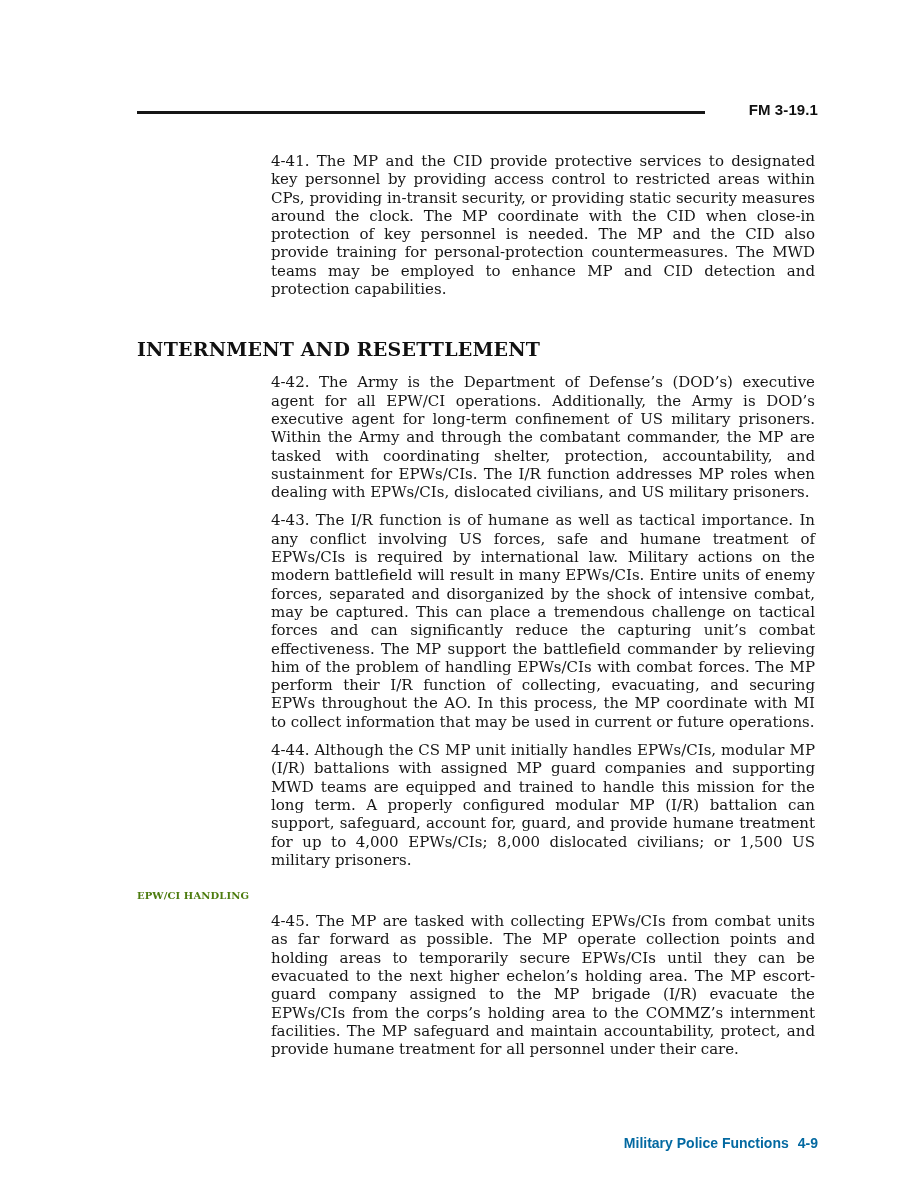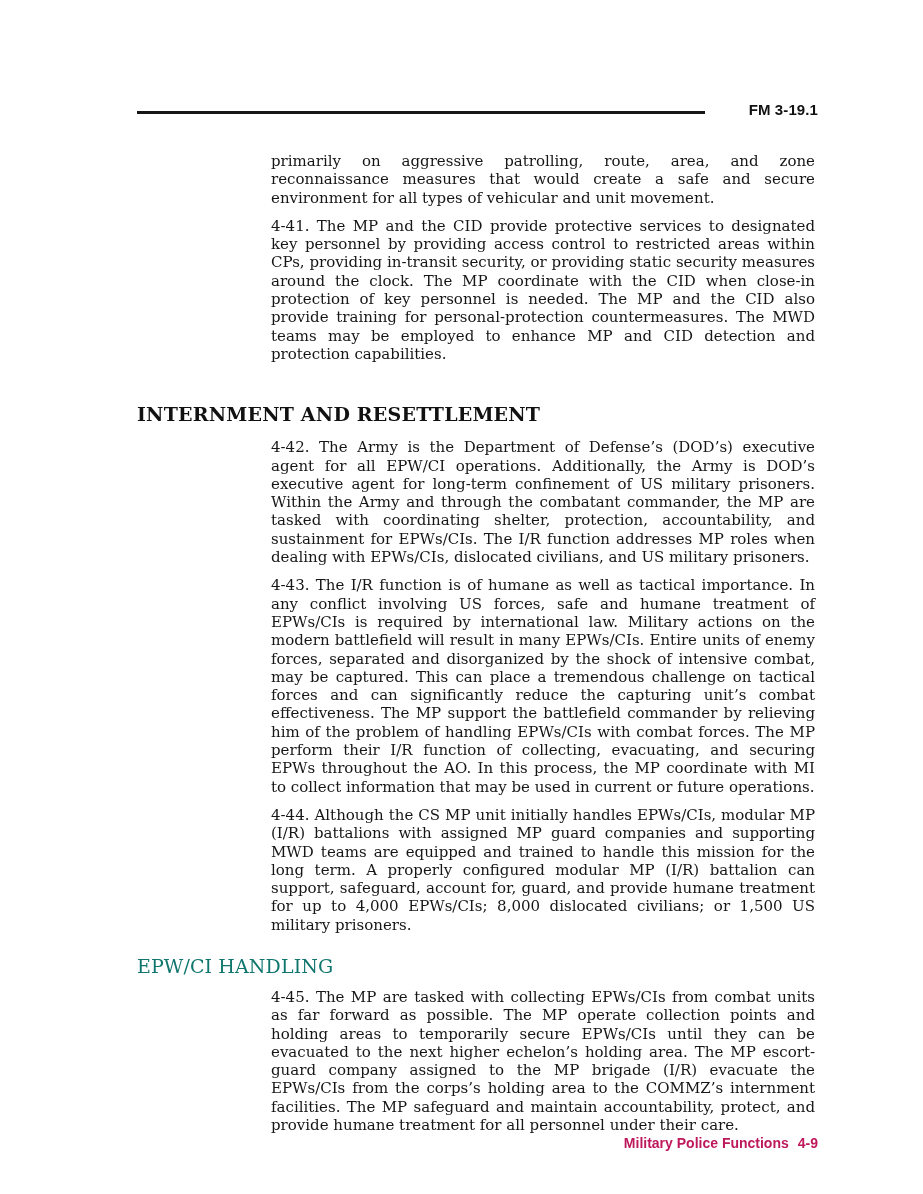--- a/index.html
+++ b/index.html
@@ -56,54 +56,53 @@
   }
   .doc-main h1.sec-heading {
     margin: 40px 0 13px 0;
     font-size: 19px;
     font-weight: bold;
     letter-spacing: 0.2px;
     color: #111111;
   }
   .doc-main h2.sub-heading {
     margin: 21px 0 11px 0;
-    font-size: 19px;
-    font-weight: normal;
+    font-size: 10px;
+    font-weight: bold;
     letter-spacing: 0.1px;
-    color: #0f766e;
+    color: #4d7c0f;
   }
 
   
   .page-footer {
     position: absolute;
     top: 1135px;
     right: 105px;
     font-family: "Liberation Sans", sans-serif;
     font-weight: bold;
     font-size: 14px;
-    color: #be185d;
+    color: #0369a1;
     white-space: nowrap;
   }
   .page-footer .footer-page {
     margin-left: 9px;
   }
 </style>
 </head>
 <body>
 
 <div class="page">
 
   <div class="page-header">
     <div class="rule"></div>
     <div class="doc-number">FM 3-19.1</div>
   </div>
 
   <div class="doc-main">
 
-    <p class="body-text">primarily on aggressive patrolling, route, area, and zone reconnaissance measures that would create a safe and secure environment for all types of vehicular and unit movement.</p>
 
     <p class="body-text">4-41. The MP and the CID provide protective services to designated key personnel by providing access control to restricted areas within CPs, providing in-transit security, or providing static security measures around the clock. The MP coordinate with the CID when close-in protection of key personnel is needed. The MP and the CID also provide training for personal-protection countermeasures. The MWD teams may be employed to enhance MP and CID detection and protection capabilities.</p>
 
     <h1 class="sec-heading">INTERNMENT AND RESETTLEMENT</h1>
 
     <p class="body-text">4-42. The Army is the Department of Defense’s (DOD’s) executive agent for all EPW/CI operations. Additionally, the Army is DOD’s executive agent for long-term confinement of US military prisoners. Within the Army and through the combatant commander, the MP are tasked with coordinating shelter, protection, accountability, and sustainment for EPWs/CIs. The I/R function addresses MP roles when dealing with EPWs/CIs, dislocated civilians, and US military prisoners.</p>
 
     <p class="body-text">4-43. The I/R function is of humane as well as tactical importance. In any conflict involving US forces, safe and humane treatment of EPWs/CIs is required by international law. Military actions on the modern battlefield will result in many EPWs/CIs. Entire units of enemy forces, separated and disorganized by the shock of intensive combat, may be captured. This can place a tremendous challenge on tactical forces and can significantly reduce the capturing unit’s combat effectiveness. The MP support the battlefield commander by relieving him of the problem of handling EPWs/CIs with combat forces. The MP perform their I/R function of collecting, evacuating, and securing EPWs throughout the AO. In this process, the MP coordinate with MI to collect information that may be used in current or future operations.</p>
 
     <p class="body-text">4-44. Although the CS MP unit initially handles EPWs/CIs, modular MP (I/R) battalions with assigned MP guard companies and supporting MWD teams are equipped and trained to handle this mission for the long term. A properly configured modular MP (I/R) battalion can support, safeguard, account for, guard, and provide humane treatment for up to 4,000 EPWs/CIs; 8,000 dislocated civilians; or 1,500 US military prisoners.</p>

